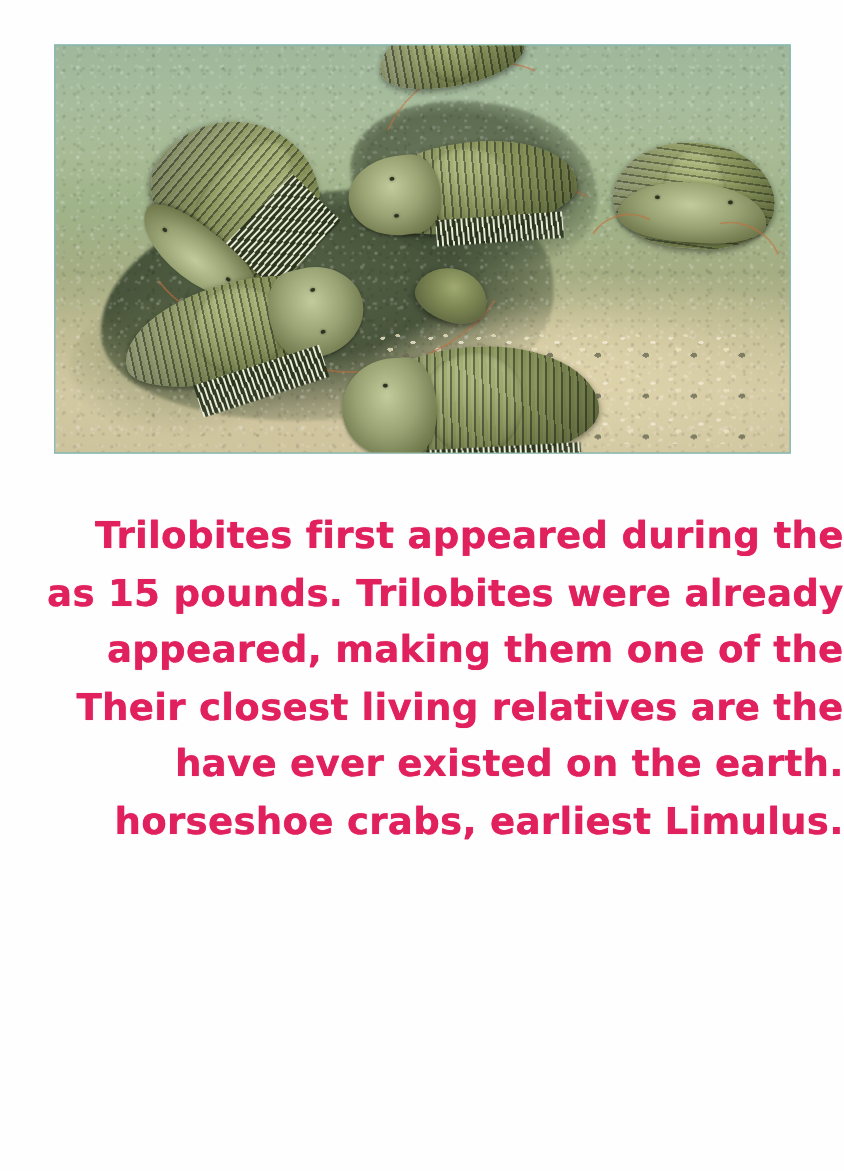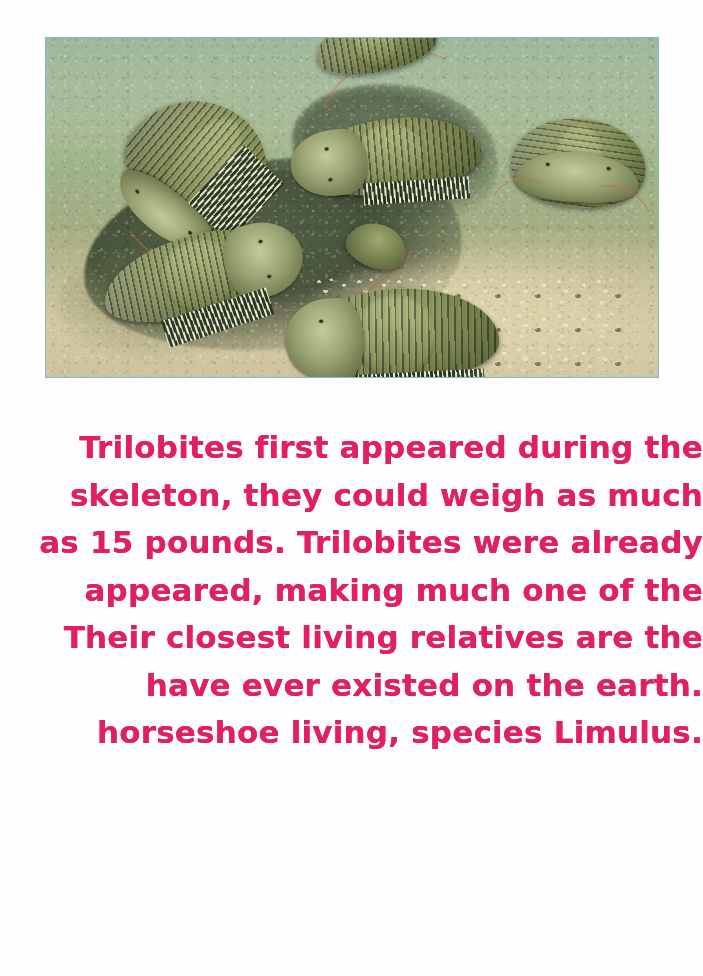--- a/index.html
+++ b/index.html
@@ -285,21 +285,20 @@
 
       <div class="trilo" style="left:49%;top:55%;width:10%;height:13%;transform:rotate(18deg);">
         <div class="shell" style="background:radial-gradient(ellipse 60% 75% at 50% 35%, #9fa96f 0%, #77814f 60%, #5c6540 100%);"></div>
       </div>
 
     </div>
   </div>
 
   <div class="caption">
     <span class="line">Trilobites first appeared during the</span>
-    <span class="line">skeleton, they could weigh as much</span>
     <span class="line">as 15 pounds. Trilobites were already</span>
-    <span class="line">appeared, making much one of the</span>
+    <span class="line">appeared, making them one of the</span>
     <span class="line">Their closest living relatives are the</span>
     <span class="line">have ever existed on the earth.</span>
-    <span class="line">horseshoe living, species Limulus.</span>
+    <span class="line">horseshoe crabs, earliest Limulus.</span>
   </div>
 
 </div>
 
 </body></html>

